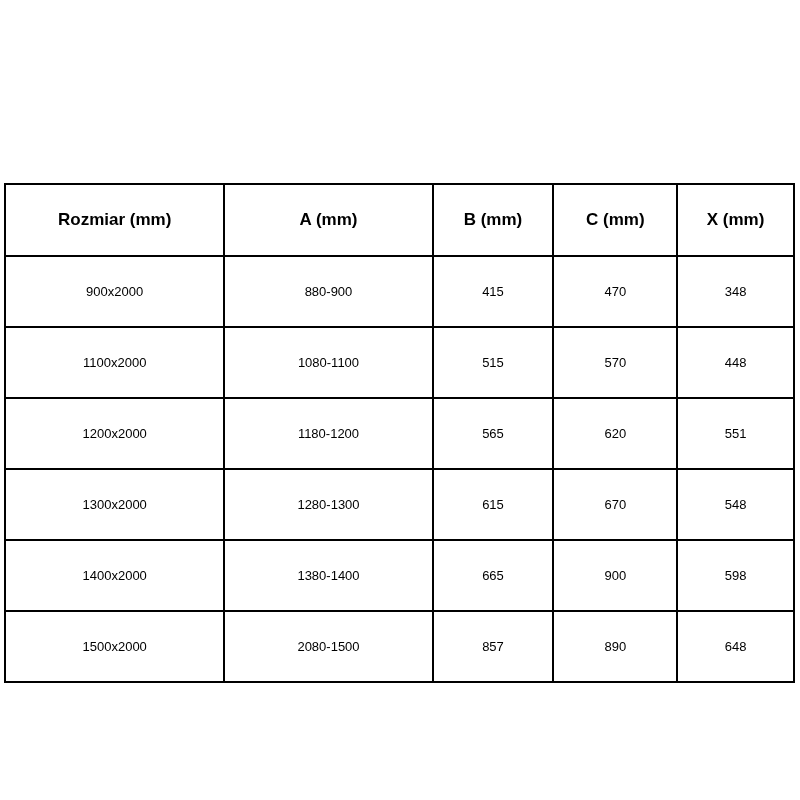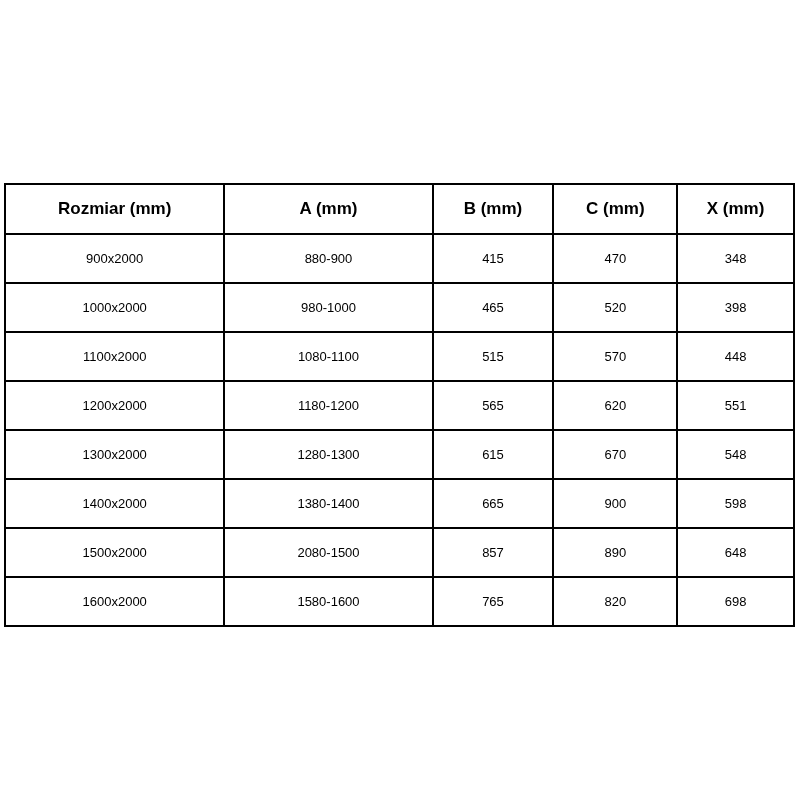--- a/index.html
+++ b/index.html
@@ -24,21 +24,21 @@
     height: 431px;
     border-collapse: collapse;
     table-layout: fixed;
     background: #ffffff;
   }
   table.spec-table th,
   table.spec-table td {
     border: 2px solid #000000;
     text-align: center;
     vertical-align: middle;
-    padding: 0;
+    padding: 11px;
     overflow: hidden;
     white-space: nowrap;
   }
   table.spec-table th {
     font-size: 17px;
     font-weight: bold;
     height: 48px;
   }
   table.spec-table td {
     font-size: 13px;
@@ -74,27 +74,20 @@
     </thead>
     <tbody>
       <tr>
         <td>900x2000</td>
         <td>880-900</td>
         <td>415</td>
         <td>470</td>
         <td>348</td>
       </tr>
       <tr>
-        <td>1000x2000</td>
-        <td>980-1000</td>
-        <td>465</td>
-        <td>520</td>
-        <td>398</td>
-      </tr>
-      <tr>
         <td>1100x2000</td>
         <td>1080-1100</td>
         <td>515</td>
         <td>570</td>
         <td>448</td>
       </tr>
       <tr>
         <td>1200x2000</td>
         <td>1180-1200</td>
         <td>565</td>
@@ -115,22 +108,15 @@
         <td>900</td>
         <td>598</td>
       </tr>
       <tr>
         <td>1500x2000</td>
         <td>2080-1500</td>
         <td>857</td>
         <td>890</td>
         <td>648</td>
       </tr>
-      <tr>
-        <td>1600x2000</td>
-        <td>1580-1600</td>
-        <td>765</td>
-        <td>820</td>
-        <td>698</td>
-      </tr>
     </tbody>
   </table>
 </div>
 
 </body></html>

